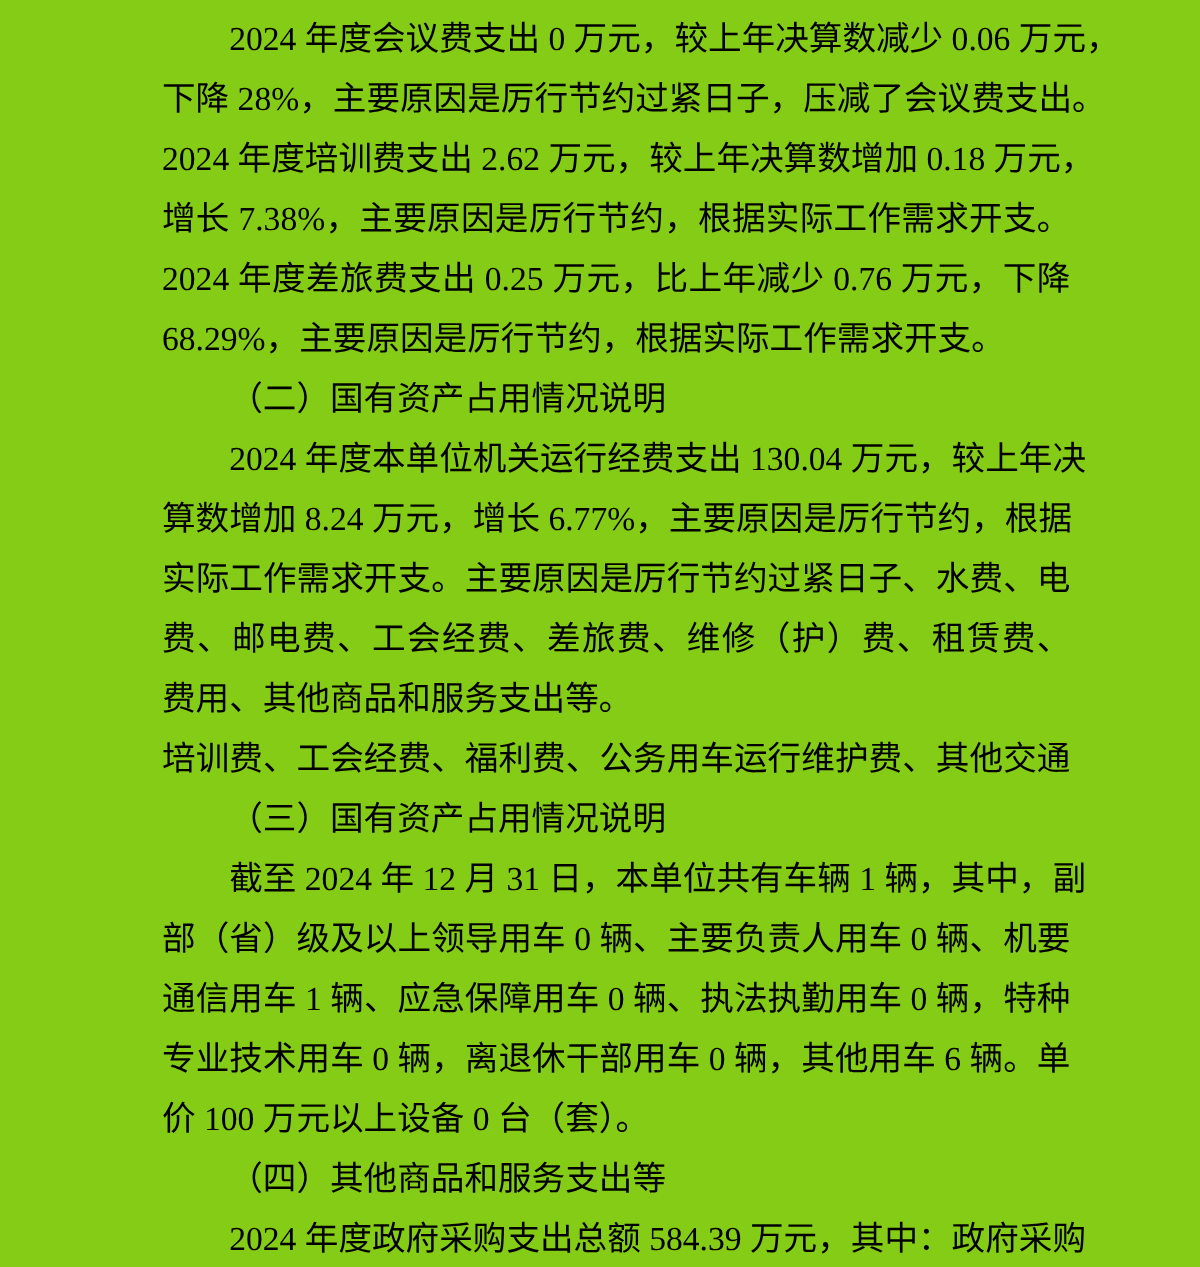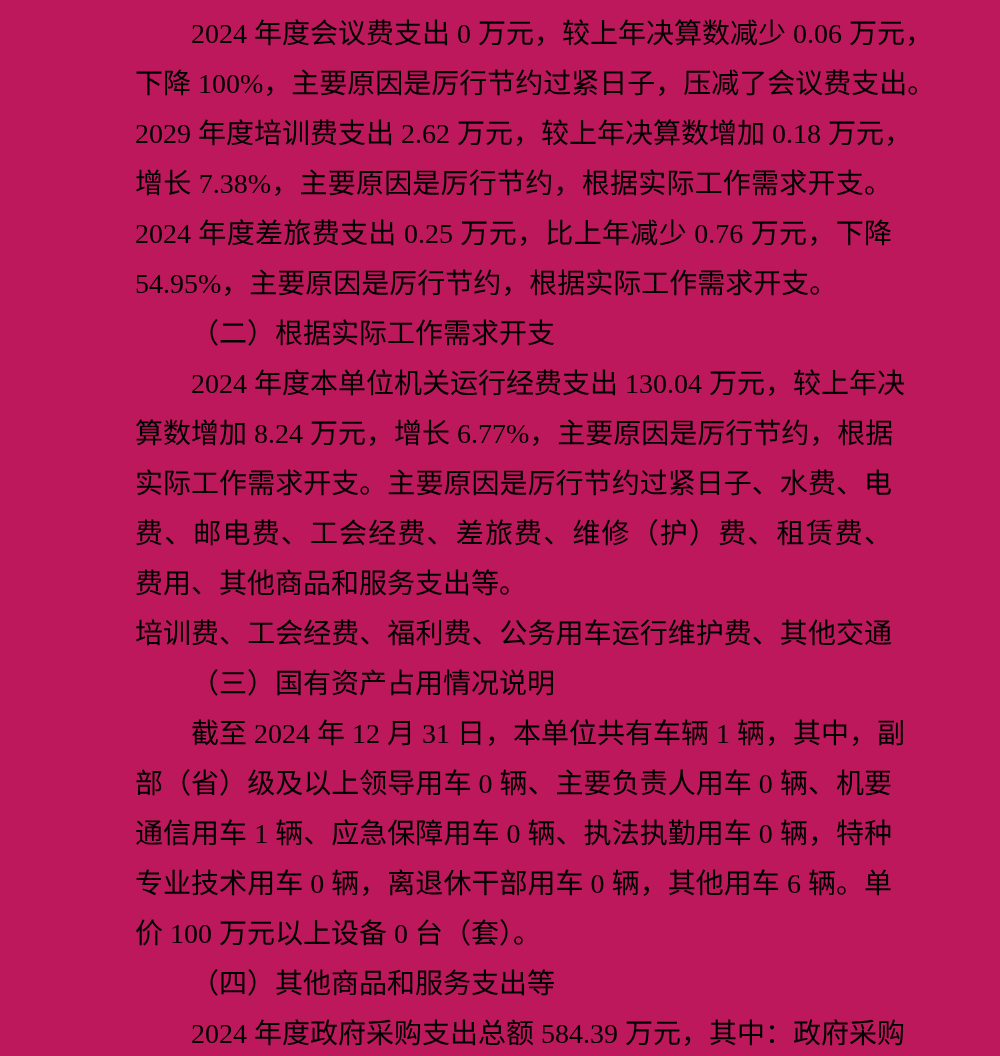--- a/index.html
+++ b/index.html
@@ -10,21 +10,21 @@
   body {
     width: 1000px;
     height: 1056px;
     overflow: hidden;
   }
   .page {
     box-sizing: border-box;
     width: 1000px;
     height: 1056px;
     padding: 9px 108px 0 135px;
-    background: #be185d;
+    background: #84cc16;
     color: #000000;
     font-family: "Liberation Serif", "DejaVu Serif", serif;
     font-size: 28px;
     line-height: 50px;
   }
   .para { margin: 0; }
   .line {
     height: 50px;
     white-space: nowrap;
     color: #000000;
@@ -41,29 +41,29 @@
     font-weight: normal;
   }
 </style>
 </head>
 <body>
 
 <div class="page">
 
   <div class="para">
     <div class="line indent just">2024 年度会议费支出 0 万元，较上年决算数减少 0.06 万元，</div>
-    <div class="line just">下降 100%，主要原因是厉行节约过紧日子，压减了会议费支出。</div>
-    <div class="line just">2029 年度培训费支出 2.62 万元，较上年决算数增加 0.18 万元，</div>
+    <div class="line just">下降 28%，主要原因是厉行节约过紧日子，压减了会议费支出。</div>
+    <div class="line just">2024 年度培训费支出 2.62 万元，较上年决算数增加 0.18 万元，</div>
     <div class="line just">增长 7.38%，主要原因是厉行节约，根据实际工作需求开支。</div>
     <div class="line just">2024 年度差旅费支出 0.25 万元，比上年减少 0.76 万元，下降</div>
-    <div class="line">54.95%，主要原因是厉行节约，根据实际工作需求开支。</div>
+    <div class="line">68.29%，主要原因是厉行节约，根据实际工作需求开支。</div>
   </div>
 
   <div class="para">
-    <div class="line indent heading">（二）根据实际工作需求开支</div>
+    <div class="line indent heading">（二）国有资产占用情况说明</div>
   </div>
 
   <div class="para">
     <div class="line indent just">2024 年度本单位机关运行经费支出 130.04 万元，较上年决</div>
     <div class="line just">算数增加 8.24 万元，增长 6.77%，主要原因是厉行节约，根据</div>
     <div class="line just">实际工作需求开支。主要原因是厉行节约过紧日子、水费、电</div>
     <div class="line just">费、邮电费、工会经费、差旅费、维修（护）费、租赁费、</div>
     <div class="line">费用、其他商品和服务支出等。</div>
     <div class="line just">培训费、工会经费、福利费、公务用车运行维护费、其他交通</div>
   </div>

